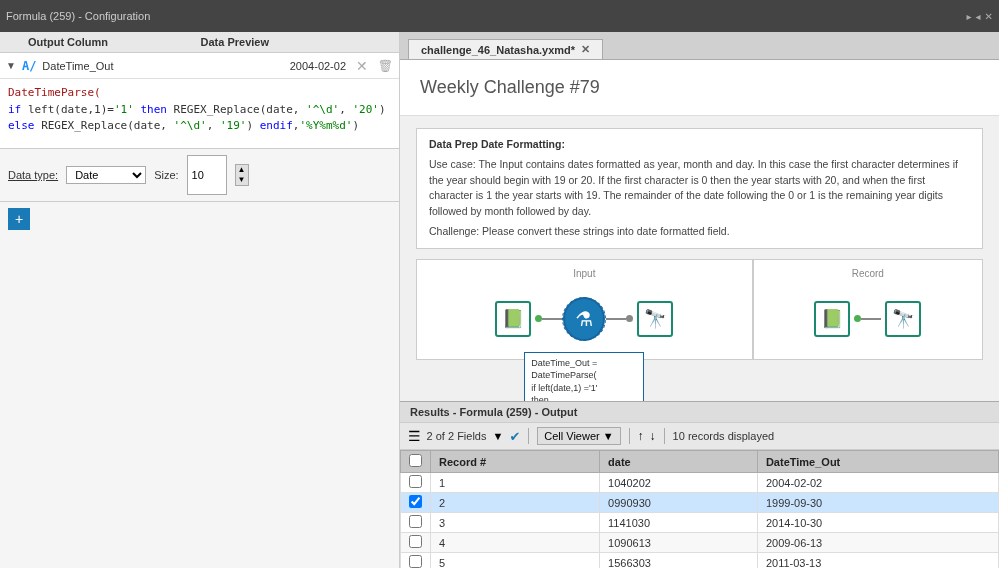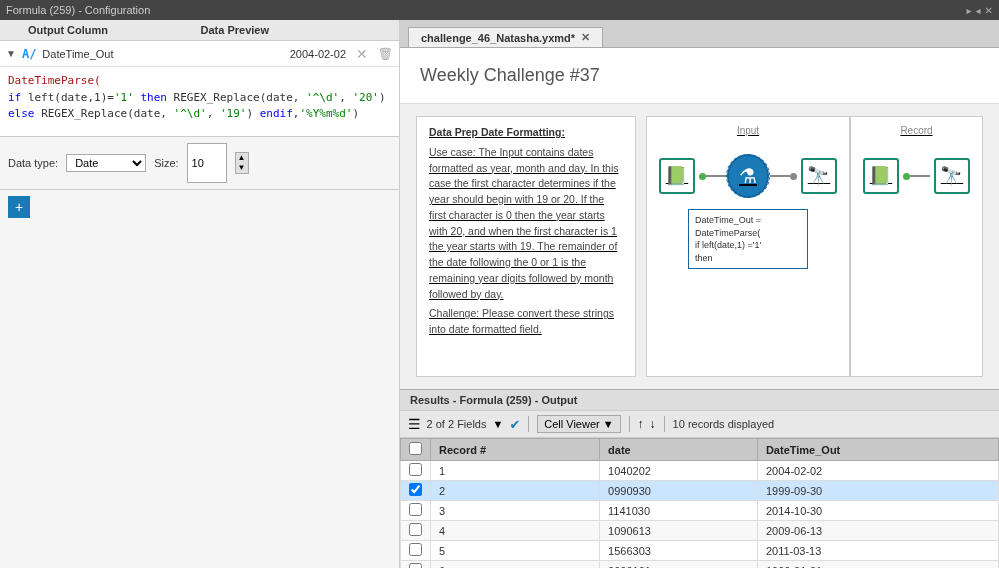--- a/index.html
+++ b/index.html
@@ -7,21 +7,21 @@
 
     
     .title-bar {
       background: #444;
       color: #ccc;
       font-size: 11px;
       padding: 2px 6px;
       display: flex;
       align-items: center;
       justify-content: space-between;
-      height: 20px;
+      height: 32px;
     }
     .title-bar-left { display: flex; align-items: center; gap: 6px; }
     .title-bar-icons { display: flex; gap: 4px; }
     .title-bar-icon { font-size: 10px; color: #aaa; cursor: pointer; }
 
     
     .main-layout {
       display: flex;
       height: 548px;
     }
@@ -83,21 +83,21 @@
 
     
     .datatype-row {
       display: flex;
       align-items: center;
       gap: 8px;
       padding: 6px 8px;
       background: #f5f5f5;
       border-bottom: 1px solid #ccc;
     }
-    .datatype-label { font-size: 11px; color: #333; }
+    .datatype-label { font-size: 11px; color: #333; text-decoration: underline; }
     .datatype-select {
       font-size: 11px;
       border: 1px solid #aaa;
       background: #fff;
       padding: 1px 4px;
       width: 80px;
     }
     .size-label { font-size: 11px; color: #333; }
     .size-input {
       font-size: 11px;
@@ -206,23 +206,22 @@
       font-weight: normal;
     }
 
     
     .challenge-content {
       flex: 1;
       background: #f0f0f0;
       padding: 12px 16px;
       overflow-y: auto;
       display: flex;
-      flex-direction: row;
+      flex-direction: column;
       gap: 10px;
-      text-decoration: underline;
     }
 
     
     .desc-box {
       background: #fff;
       border: 1px solid #ccc;
       padding: 8px 12px;
       font-size: 10.5px;
       color: #444;
       line-height: 1.5;
@@ -514,21 +513,21 @@
     <div class="tab-bar">
       <div class="tab active">
         <span>challenge_46_Natasha.yxmd*</span>
         <span class="tab-close">✕</span>
       </div>
     </div>
 
     <div class="right-content">
 
       <div class="alteryx-header">
-        <span class="challenge-title">Weekly Challenge #37</span>
+        <span class="challenge-title">Weekly Challenge #79</span>
       </div>
 
       <div class="challenge-content">
 
         <div class="desc-box">
           <div class="desc-box-title">Data Prep Date Formatting:</div>
           <div>Use case: The Input contains dates formatted as year, month and day. In this case the first character determines if the year should begin with 19 or 20. If the first character is 0 then the year starts with 20, and when the first character is 1 the year starts with 19. The remainder of the date following the 0 or 1 is the remaining year digits followed by month followed by day.</div>
           <div style="margin-top:4px;">Challenge: Please convert these strings into date formatted field.</div>
         </div>
 

